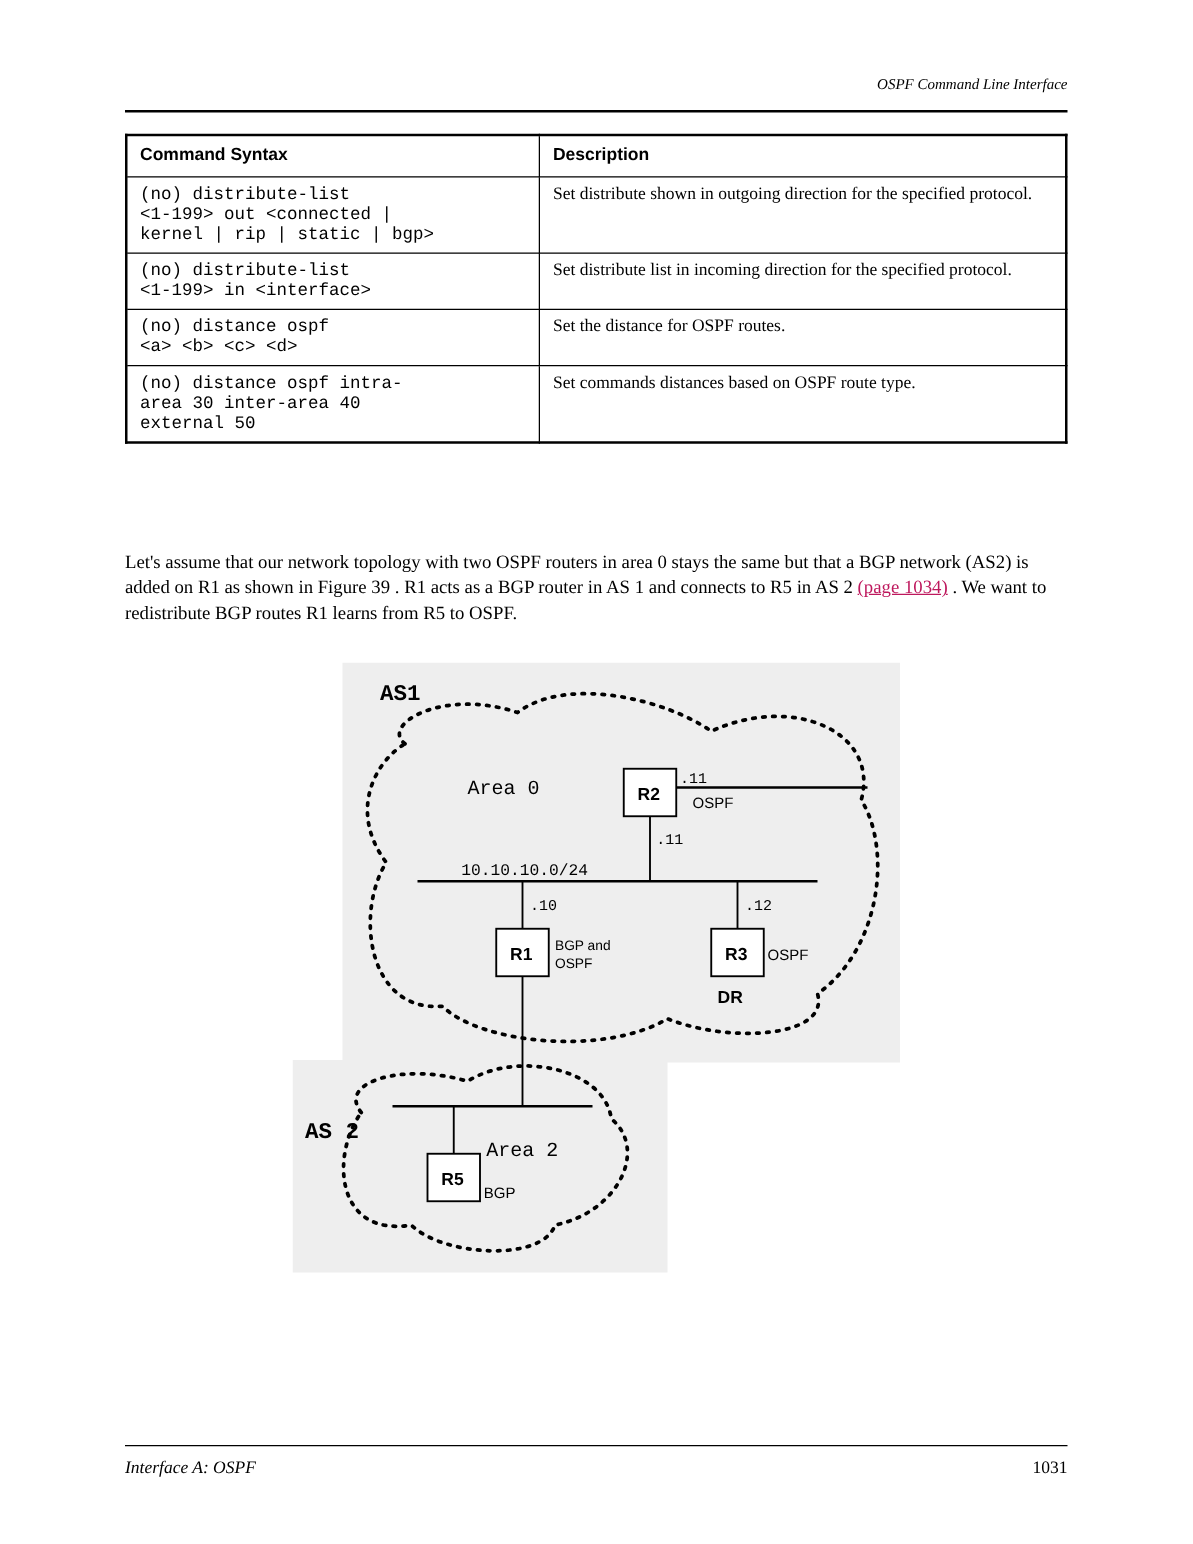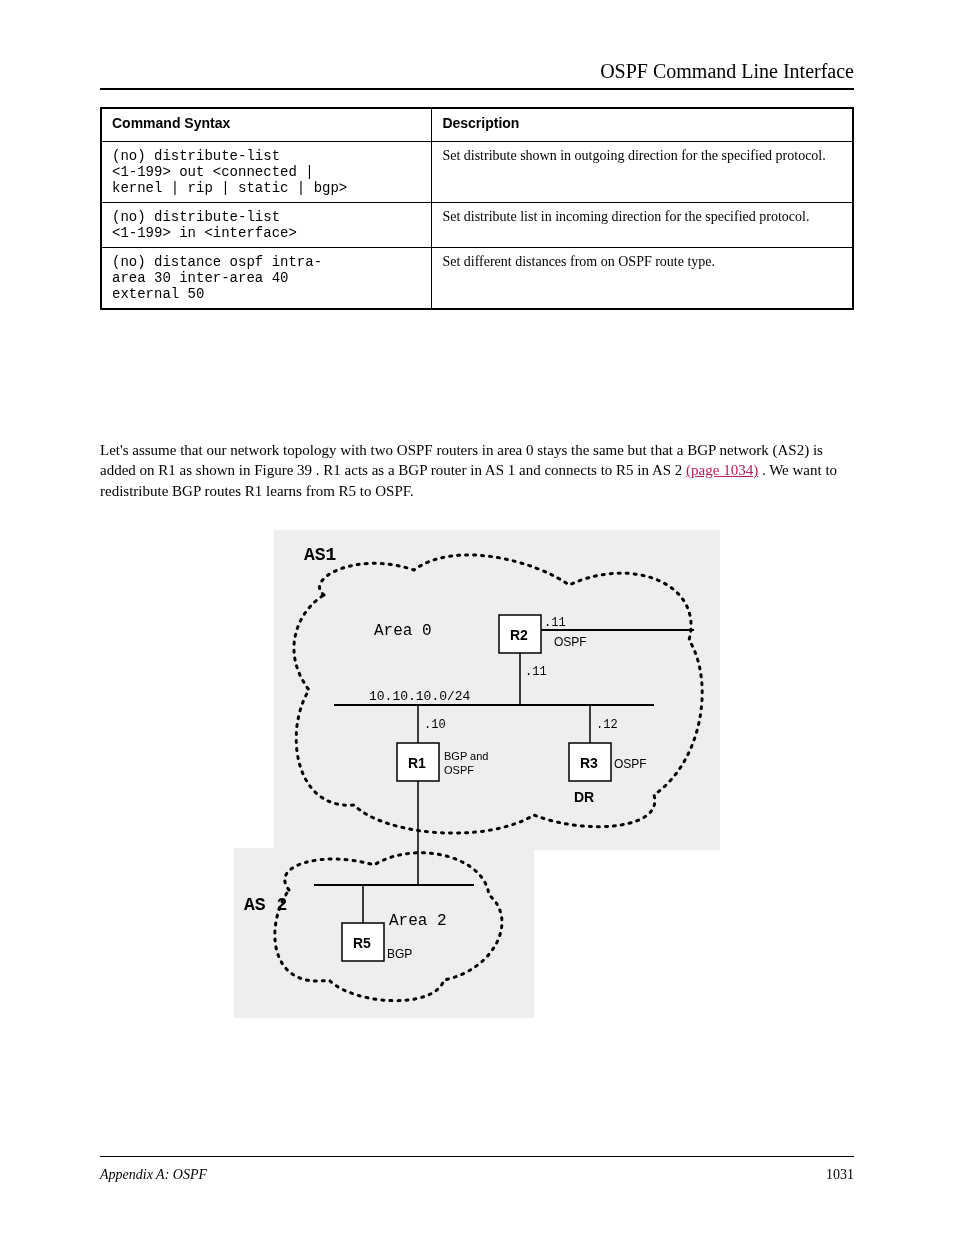--- a/index.html
+++ b/index.html
@@ -20,21 +20,22 @@
     position: absolute;
     top: 88px;
     left: 100px;
     width: 754px;
     border-top: 2px solid #000;
   }
   .hdr-right {
     position: absolute;
     top: 60px;
     right: 100px;
-    font-size: 20px;
+    font-size: 12px;
+    font-style: italic;
     font-family: Georgia, serif;
   }
 
   table.cmd {
     position: absolute;
     top: 107px;
     left: 100px;
     width: 754px;
     border-collapse: collapse;
     border: 2px solid #000;
@@ -130,25 +131,30 @@
         <td style="white-space:pre-line;">(no) distribute-list
 &lt;1-199&gt; out &lt;connected |
 kernel | rip | static | bgp&gt;</td>
         <td class="desc">Set distribute shown in outgoing direction for the specified protocol.</td>
       </tr>
       <tr class="row-b">
         <td style="white-space:pre-line;">(no) distribute-list
 &lt;1-199&gt; in &lt;interface&gt;</td>
         <td class="desc">Set distribute list in incoming direction for the specified protocol.</td>
       </tr>
+      <tr class="row-c">
+        <td style="white-space:pre-line;">(no) distance ospf
+&lt;a&gt; &lt;b&gt; &lt;c&gt; &lt;d&gt;</td>
+        <td class="desc">Set the distance for OSPF routes.</td>
+      </tr>
       <tr class="row-d">
         <td style="white-space:pre-line;">(no) distance ospf intra-
 area 30 inter-area 40
 external 50</td>
-        <td class="desc">Set different distances from on OSPF route type.</td>
+        <td class="desc">Set commands distances based on OSPF route type.</td>
       </tr>
     </tbody>
   </table>
 
 
   <div class="para p2">
     <span>Let's assume that our network topology with two OSPF routers in area 0 stays the same but that a BGP network (AS2) is added on R1 as shown in </span>
     <span>Figure 39</span>
     <span>. R1 acts as a BGP router in AS 1 and connects to R5 in AS 2 </span>
     <span style="text-decoration: underline; color:#be185d;">(page 1034)</span>
@@ -217,15 +223,15 @@
     <text x="340" y="272" font-family="Arial" font-size="14" font-weight="bold">DR</text>
 
     <rect x="108" y="393" width="42" height="38" fill="#fff" stroke="#000" stroke-width="1.5"></rect>
     <text x="119" y="418" font-family="Arial" font-size="14" font-weight="bold">R5</text>
     <line x1="129" y1="355" x2="129" y2="393" stroke="#000" stroke-width="1.5"></line>
     <text x="153" y="428" font-family="Arial" font-size="12">BGP</text>
   </svg>
 
 
   <div class="footer-rule"></div>
-  <div class="ftr-left">Appendix A: OSPF</div>
+  <div class="ftr-left">Interface A: OSPF</div>
   <div class="ftr-right">1031</div>
 </div>
 
 </body></html>

